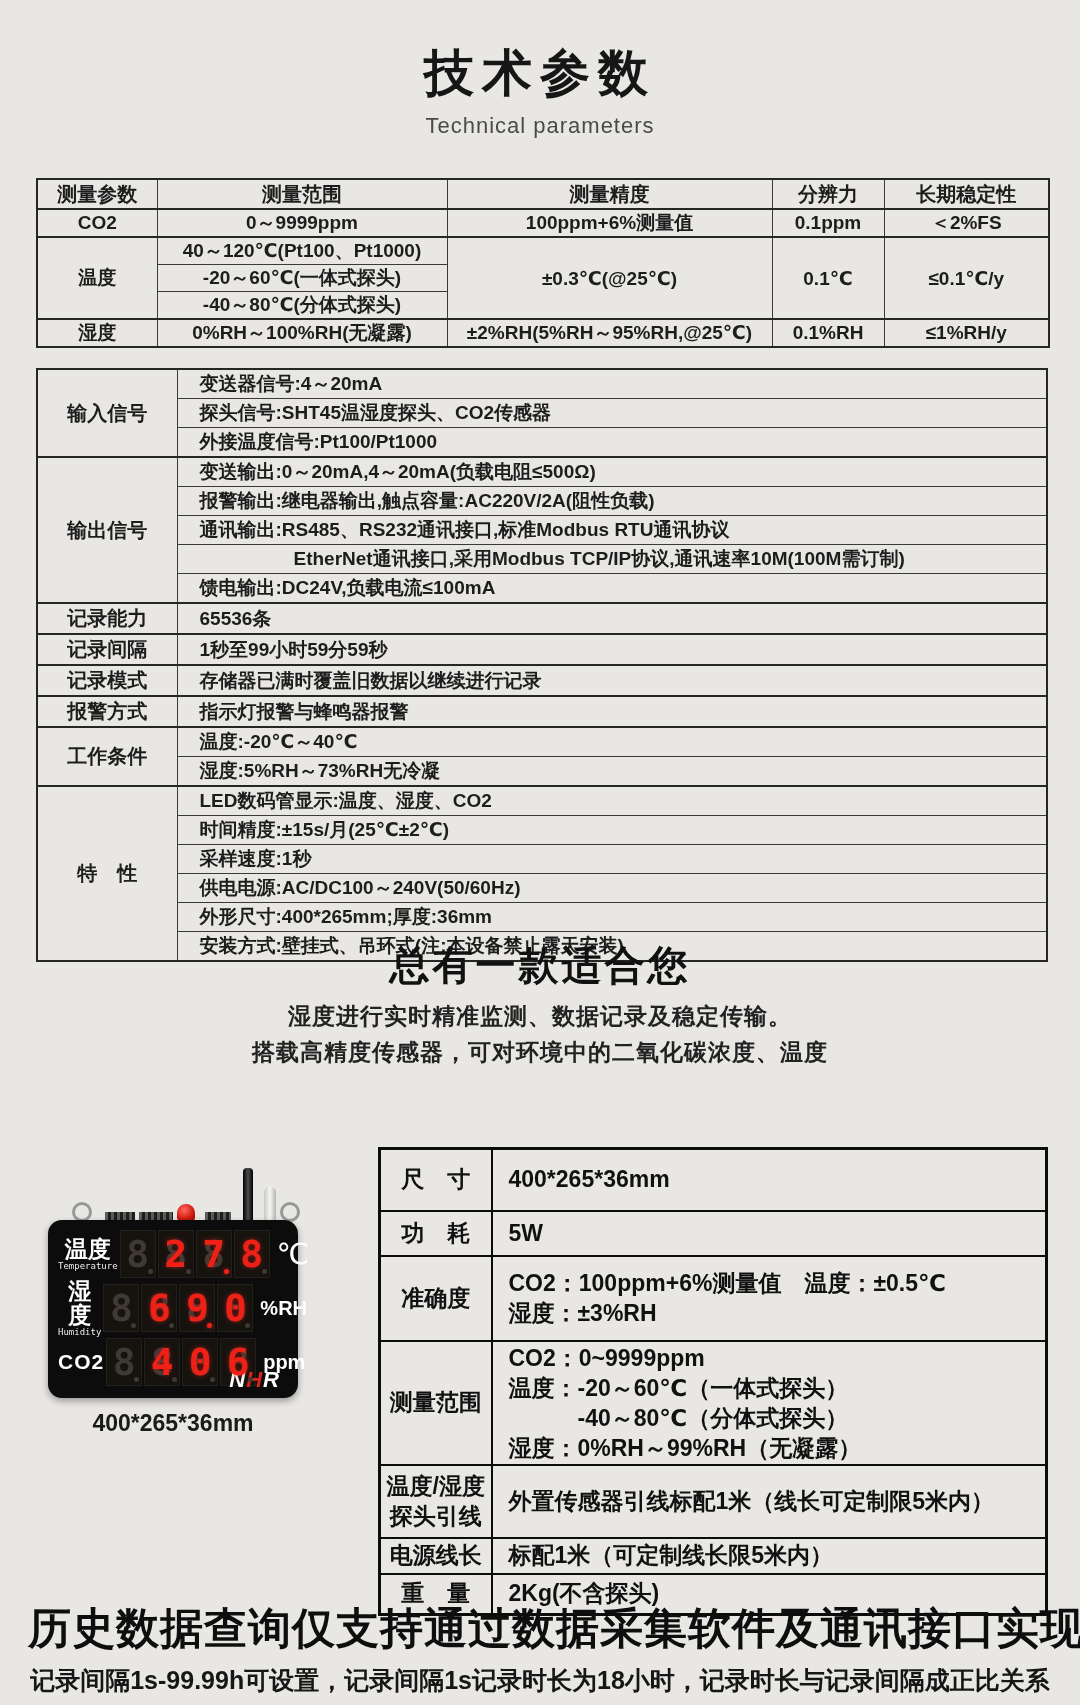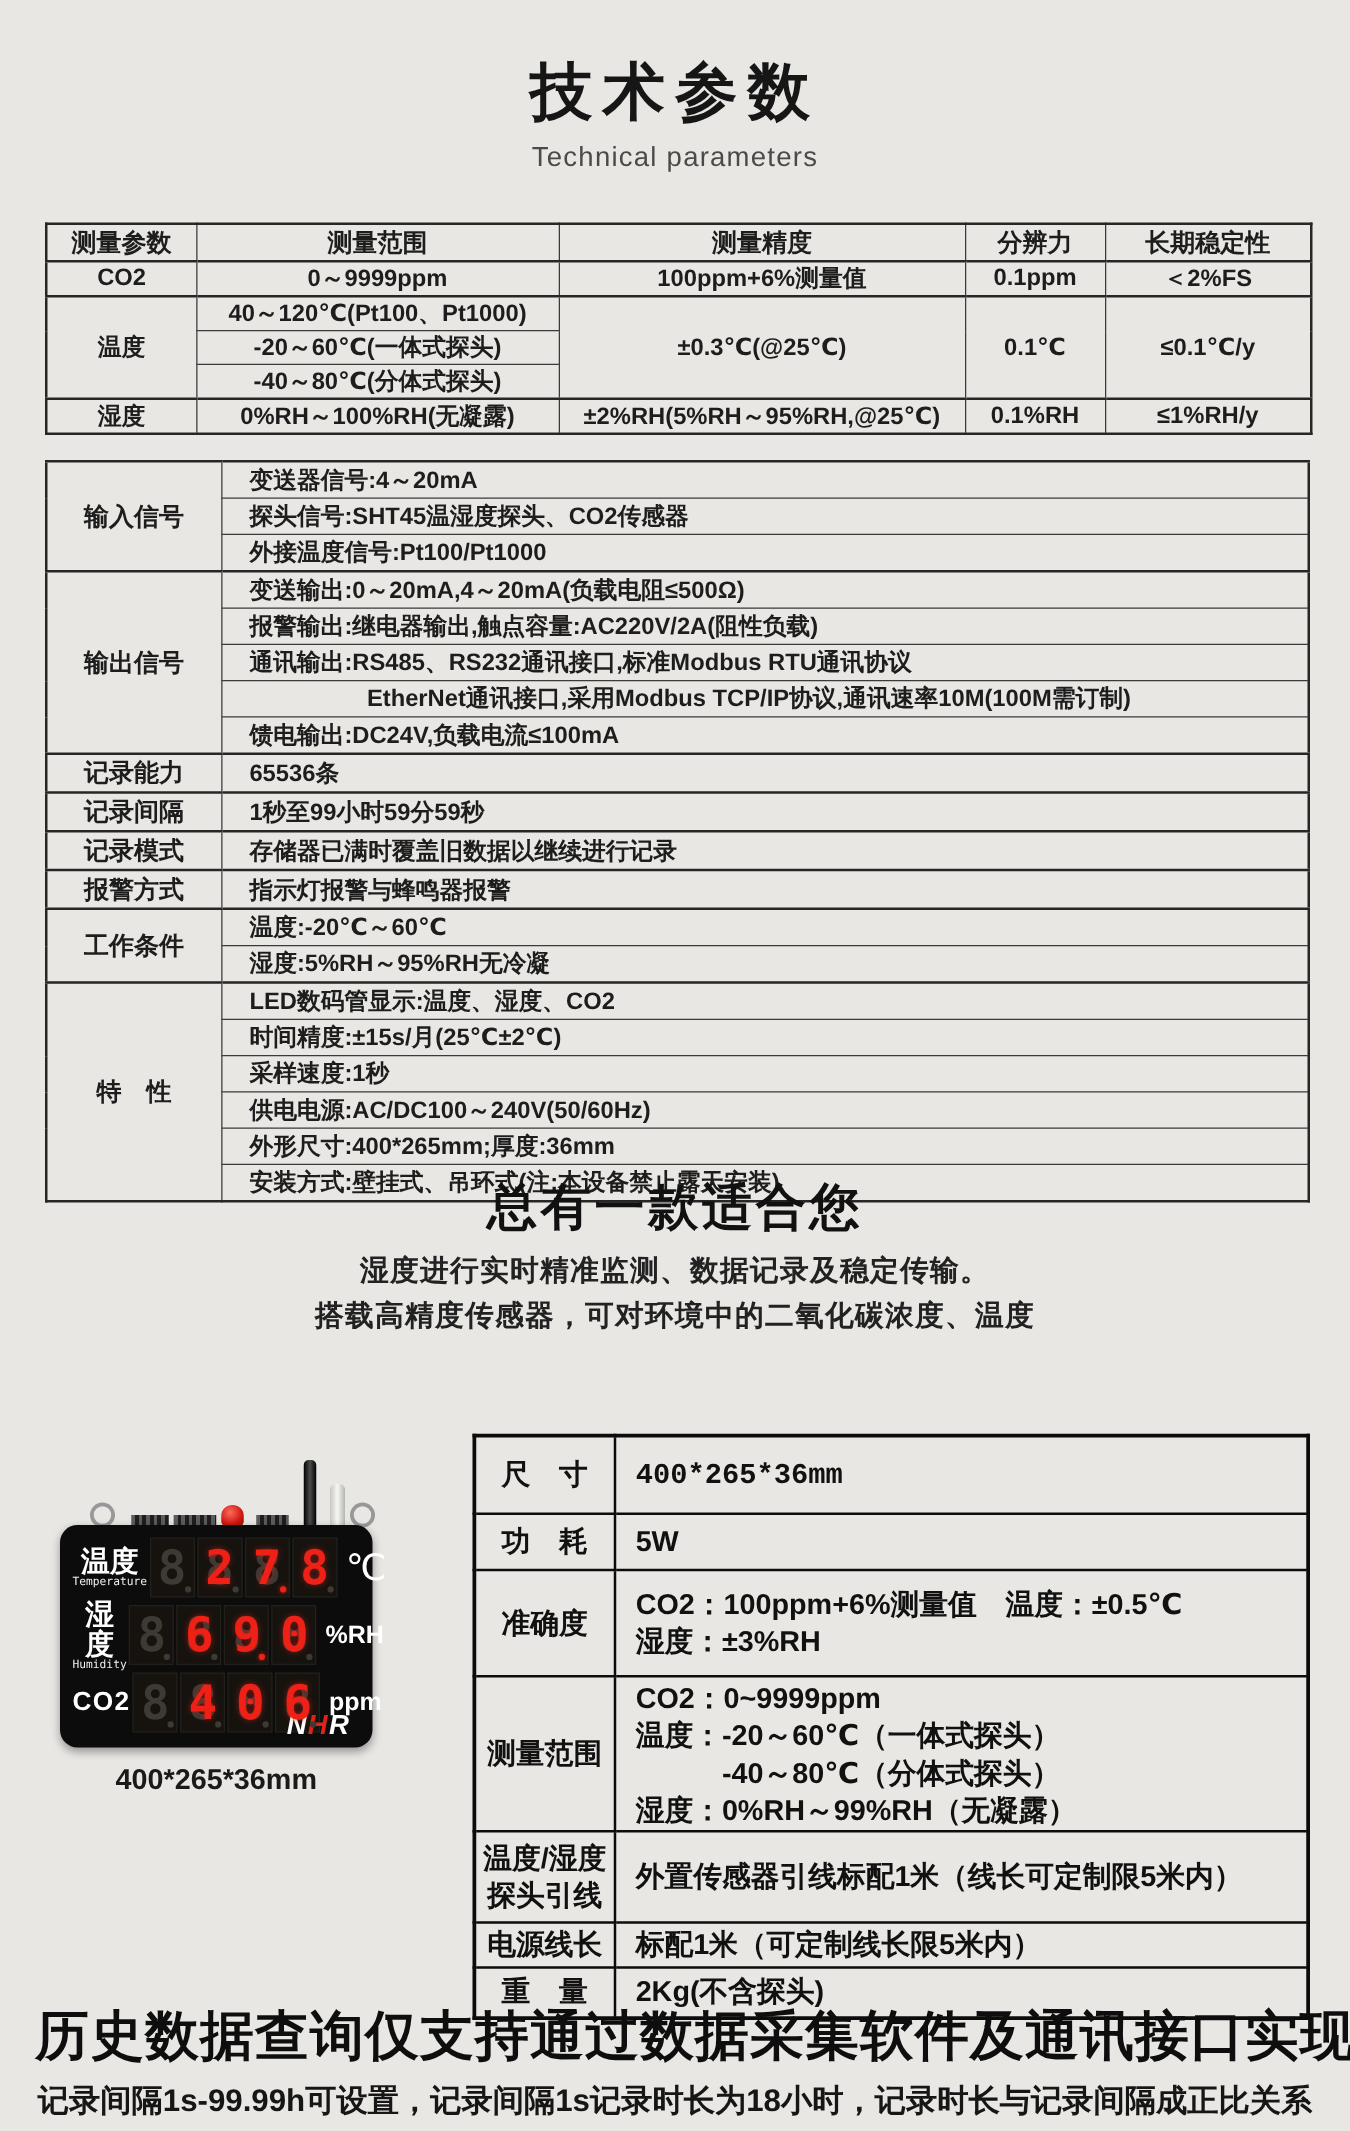--- a/index.html
+++ b/index.html
@@ -77,21 +77,21 @@
   .dev-caption { position:absolute; left:8px; top:250px; width:250px; text-align:center;
                  font-size:23px; font-weight:600; color:#1a1a1a; }
 
   
   .t3 { position:absolute; left:378px; top:1147px; width:670px; border:3px solid #0c0c0c; }
   .t3 td { border:2px solid #0c0c0c; font-size:23px; font-weight:700; color:#111; }
   .t3 td.lbl { width:112px; text-align:center; padding:0 2px; }
   .t3 td.lbl .l2 { line-height:30px; }
   .t3 td.val { text-align:left; padding-left:16px; }
   .t3 .ln { line-height:30px; }
-  .t3 tr.r1 { height:62px;font-family:Liberation Mono, monospace; } .t3 tr.r2 { height:45px; } .t3 tr.r3 { height:85px; }
+  .t3 tr.r1 { height:62px; } .t3 tr.r2 { height:45px; } .t3 tr.r3 { height:85px; }
   .t3 tr.r4 { height:120px; } .t3 tr.r5 { height:73px; } .t3 tr.r6 { height:36px; } .t3 tr.r7 { height:41px; }
 
   
   .footer1 { position:absolute; top:1600px; left:16px; width:100%; text-align:center;
              font-size:43px; font-weight:900; letter-spacing:1px; color:#0e0e0e; }
   .footer2 { position:absolute; top:1664px; left:0; width:100%; text-align:center;
              font-size:25px; font-weight:700; color:#161616; }
 </style>
 </head>
 <body>
@@ -195,24 +195,24 @@
       <td class="lbl">记录模式</td>
       <td class="val">存储器已满时覆盖旧数据以继续进行记录</td>
     </tr>
     <tr class="gsep">
       <td class="lbl">报警方式</td>
       <td class="val">指示灯报警与蜂鸣器报警</td>
     </tr>
 
     <tr class="gsep">
       <td class="lbl" rowspan="2">工作条件</td>
-      <td class="val">温度:-20℃～60℃</td>
-    </tr>
-    <tr>
-          <td class="val">湿度:5%RH～95%RH无冷凝</td>
+      <td class="val">温度:-20℃～40℃</td>
+    </tr>
+    <tr>
+          <td class="val">湿度:5%RH～73%RH无冷凝</td>
         </tr>
 
     <tr class="gsep">
       <td class="lbl" rowspan="6">特　性</td>
       <td class="val">LED数码管显示:温度、湿度、CO2</td>
     </tr>
     <tr>
           <td class="val">时间精度:±15s/月(25℃±2℃)</td>
         </tr>
     <tr>

